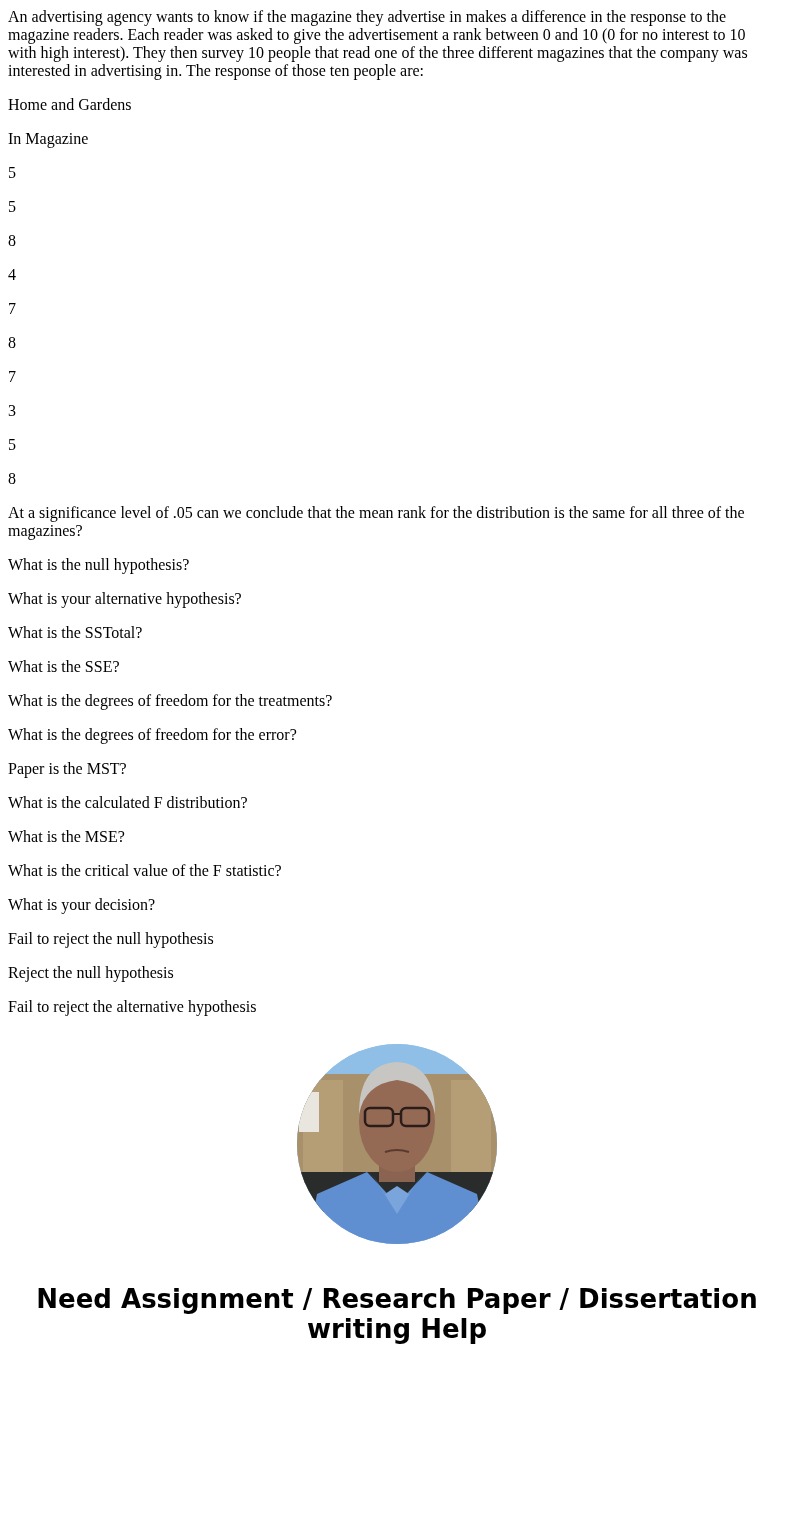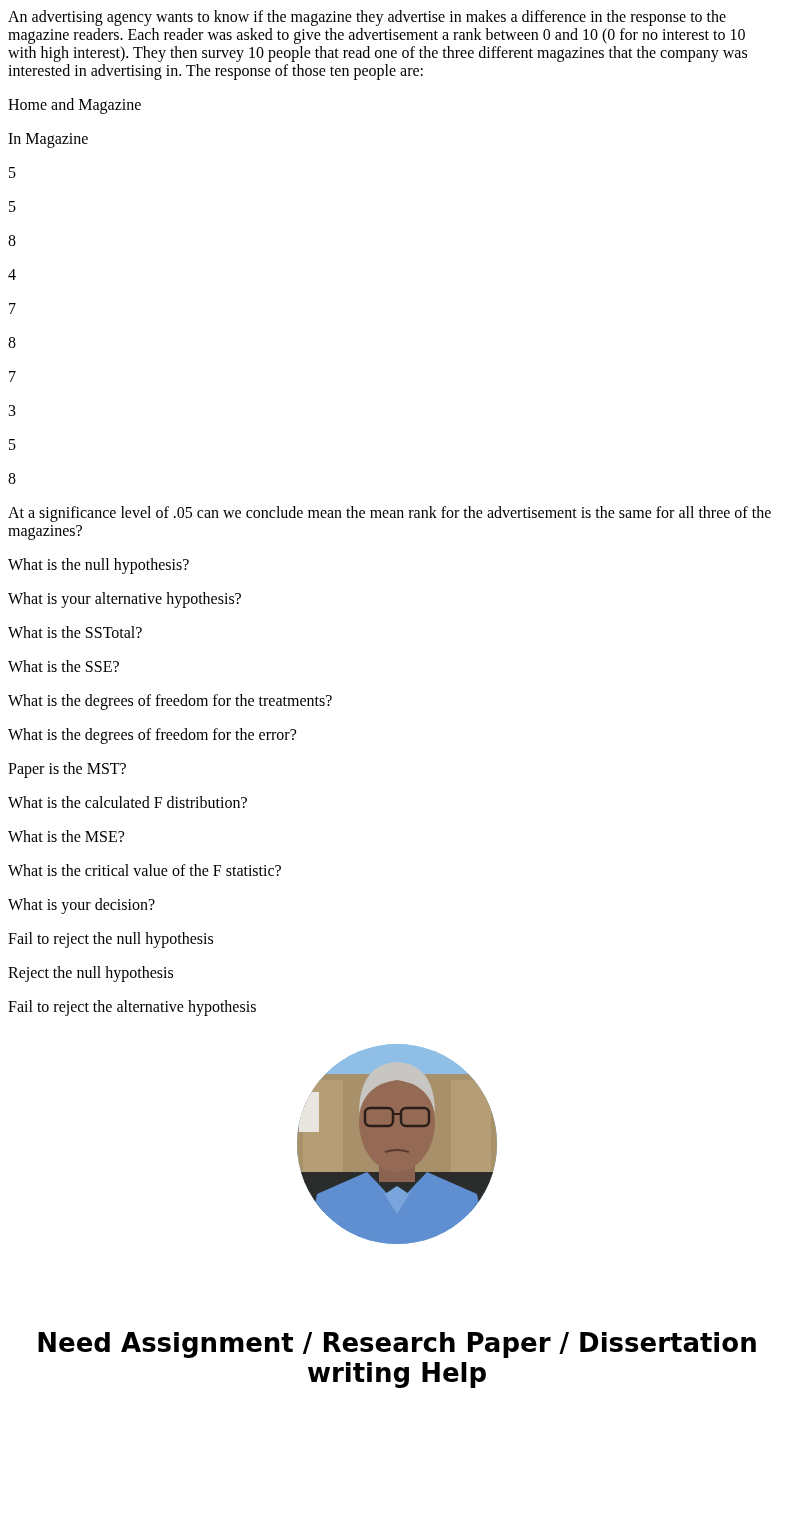--- a/index.html
+++ b/index.html
@@ -20,48 +20,48 @@
     .avatar {
       width: 200px; height: 200px;
       border-radius: 50%;
       overflow: hidden;
       margin: 0 auto;
       position: relative;
       background: #8fbfe6;
     }
     .avatar svg { display: block; }
     .promo-text {
-      margin-top: 84px;
+      margin-top: 40px;
       font-family: "DejaVu Sans", "Liberation Sans", sans-serif;
       font-weight: bold;
       font-size: 26px;
       line-height: 30px;
       color: #000000;
       padding: 0 20px;
     }
     .promo-text div { white-space: normal; }
   </style>
 </head>
 <body>
 
 <div class="content">
   <p>An advertising agency wants to know if the magazine they advertise in makes a difference in the response to the magazine readers. Each reader was asked to give the advertisement a rank between 0 and 10 (0 for no interest to 10 with high interest). They then survey 10 people that read one of the three different magazines that the company was interested in advertising in. The response of those ten people are:</p>
-  <p>Home and Magazine</p>
+  <p>Home and Gardens</p>
   <p>In Magazine</p>
   <p>5</p>
   <p>5</p>
   <p>8</p>
   <p>4</p>
   <p>7</p>
   <p>8</p>
   <p>7</p>
   <p>3</p>
   <p>5</p>
   <p>8</p>
-  <p>At a significance level of  .05 can we conclude mean the mean rank for the advertisement is the same for all three of the magazines?</p>
+  <p>At a significance level of  .05 can we conclude that the mean rank for the distribution is the same for all three of the magazines?</p>
   <p>What is the null hypothesis?</p>
   <p>What is your alternative hypothesis?</p>
   <p>What is the SSTotal?</p>
   <p>What is the SSE?</p>
   <p>What is the degrees of freedom for the treatments?</p>
   <p>What is the degrees of freedom for the error?</p>
   <p>Paper is the MST?</p>
   <p>What is the calculated F distribution?</p>
   <p>What is the MSE?</p>
   <p>What is the critical value of the F statistic?</p>

